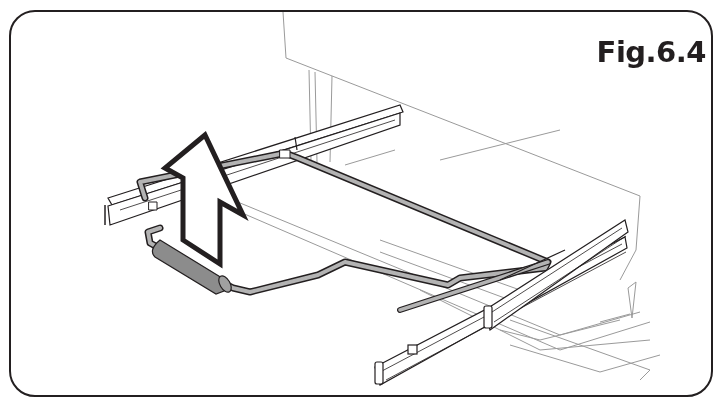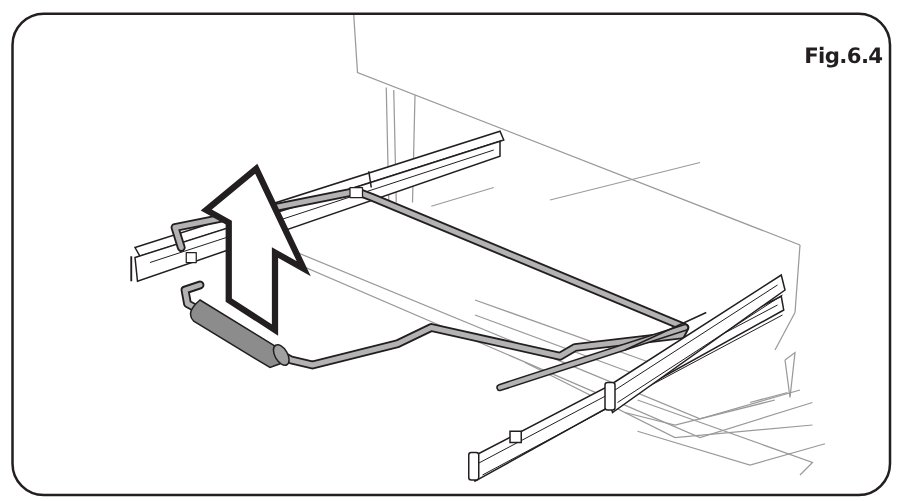--- a/index.html
+++ b/index.html
@@ -4,21 +4,21 @@
   <style>
     html, body { margin: 0; padding: 0; background: #ffffff; }
     body { width: 724px; height: 401px; overflow: hidden; position: relative; font-family: "DejaVu Sans", sans-serif; }
     .frame {
       position: absolute; left: 9px; top: 10px; width: 704px; height: 387px;
       border: 2px solid #231f20; border-radius: 26px; box-sizing: border-box;
       background: #ffffff; overflow: hidden;
     }
     .fig-label {
       position: absolute; right: 18px; top: 35px;
-      font-family: "DejaVu Sans", sans-serif; font-weight: bold; font-size: 17px;
+      font-family: "DejaVu Sans", sans-serif; font-weight: bold; font-size: 29px;
       color: #231f20; letter-spacing: -0.5px; margin-left: 40px;
     }
     svg.illustration { position: absolute; left: 0; top: 0; width: 724px; height: 401px; }
   </style>
 </head>
 <body>
 
 <div class="frame"></div>
 
 <svg class="illustration" viewBox="0 0 724 401" xmlns="http://www.w3.org/2000/svg">

